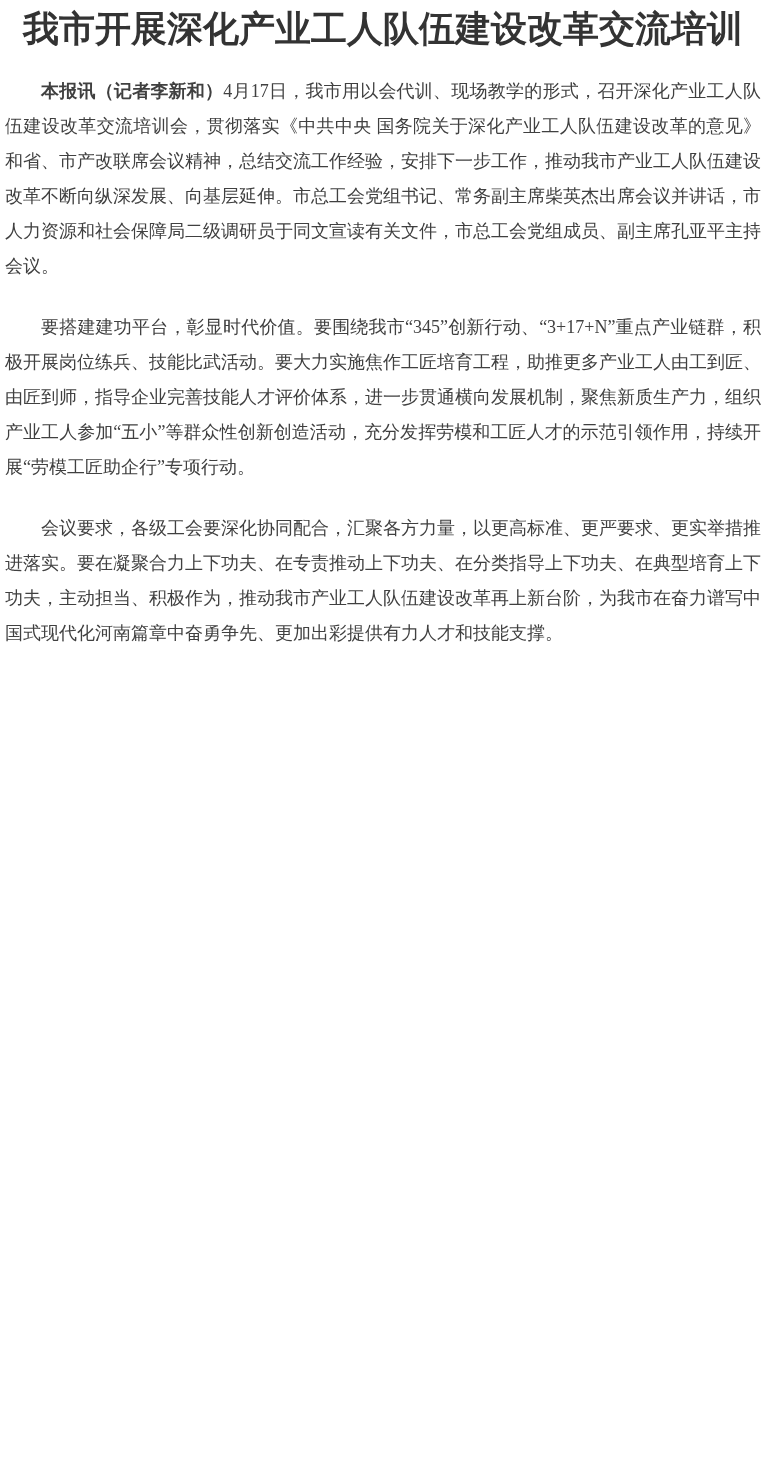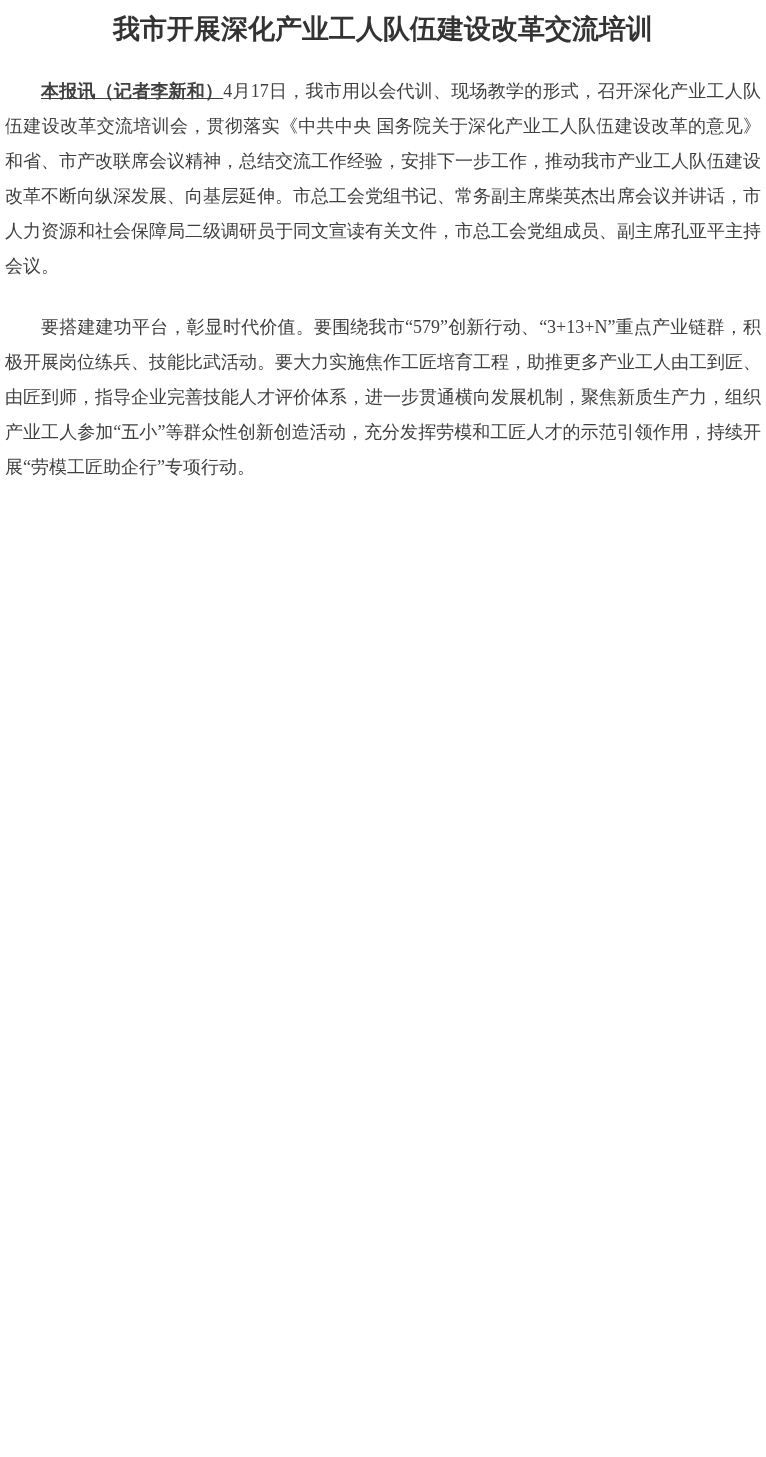--- a/index.html
+++ b/index.html
@@ -12,53 +12,53 @@
     min-height: 1457px;
     margin: 0 auto;
     background: #ffffff;
     box-sizing: border-box;
     padding: 2px 5px 20px 5px;
     overflow: hidden;
   }
   .article-title {
     font-family: "Liberation Sans", "DejaVu Sans", sans-serif;
     font-weight: bold;
-    font-size: 27px;
+    font-size: 36px;
     line-height: 38px;
     text-align: center;
     color: #333333;
     margin: 8px 0 0 0;
     letter-spacing: 0px;
   }
   .article-body p {
     font-family: "Liberation Serif", "DejaVu Serif", serif;
     font-size: 18px;
     line-height: 35px;
     color: #404040;
     text-align: justify;
     text-indent: 2em;
     margin: 26px 0;
   }
   .byline-lead {
     font-weight: bold;
-    text-decoration: underline;
   }
 </style>
 </head>
 <body>
 
 <div class="page">
   <h1 class="article-title">我市开展深化产业工人队伍建设改革交流培训</h1>
 
   <div class="article-body">
 
     <p><span class="byline-lead">本报讯（记者李新和）</span><span>4月17日，我市用以会代训、现场教学的形式，召开深化产业工人队伍建设改革交流培训会，贯彻落实《中共中央 国务院关于深化产业工人队伍建设改革的意见》和省、市产改联席会议精神，总结交流工作经验，安排下一步工作，推动我市产业工人队伍建设改革不断向纵深发展、向基层延伸。市总工会党组书记、常务副主席柴英杰出席会议并讲话，市人力资源和社会保障局二级调研员于同文宣读有关文件，市总工会党组成员、副主席孔亚平主持会议。</span></p>
 
 
 
 
 
-    <p><span>要搭建建功平台，彰显时代价值。要围绕我市“579”创新行动、“3+13+N”重点产业链群，积极开展岗位练兵、技能比武活动。要大力实施焦作工匠培育工程，助推更多产业工人由工到匠、由匠到师，指导企业完善技能人才评价体系，进一步贯通横向发展机制，聚焦新质生产力，组织产业工人参加“五小”等群众性创新创造活动，充分发挥劳模和工匠人才的示范引领作用，持续开展“劳模工匠助企行”专项行动。</span></p>
+    <p><span>要搭建建功平台，彰显时代价值。要围绕我市“345”创新行动、“3+17+N”重点产业链群，积极开展岗位练兵、技能比武活动。要大力实施焦作工匠培育工程，助推更多产业工人由工到匠、由匠到师，指导企业完善技能人才评价体系，进一步贯通横向发展机制，聚焦新质生产力，组织产业工人参加“五小”等群众性创新创造活动，充分发挥劳模和工匠人才的示范引领作用，持续开展“劳模工匠助企行”专项行动。</span></p>
 
 
+    <p><span>会议要求，各级工会要深化协同配合，汇聚各方力量，以更高标准、更严要求、更实举措推进落实。要在凝聚合力上下功夫、在专责推动上下功夫、在分类指导上下功夫、在典型培育上下功夫，主动担当、积极作为，推动我市产业工人队伍建设改革再上新台阶，为我市在奋力谱写中国式现代化河南篇章中奋勇争先、更加出彩提供有力人才和技能支撑。</span></p>
 
   </div>
 </div>
 
 </body></html>

